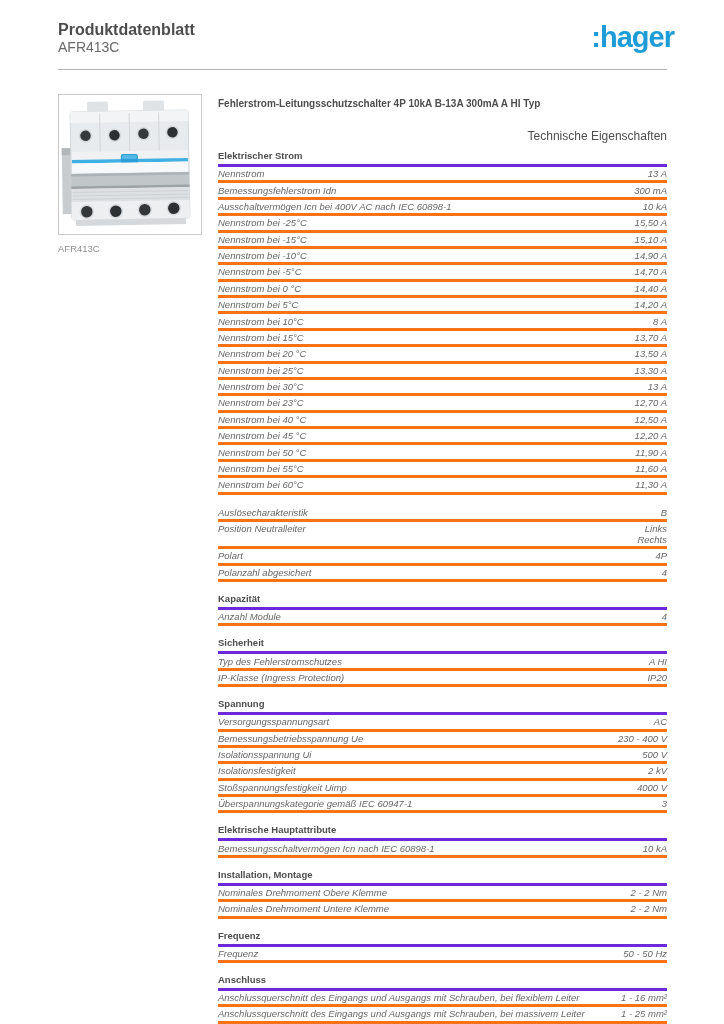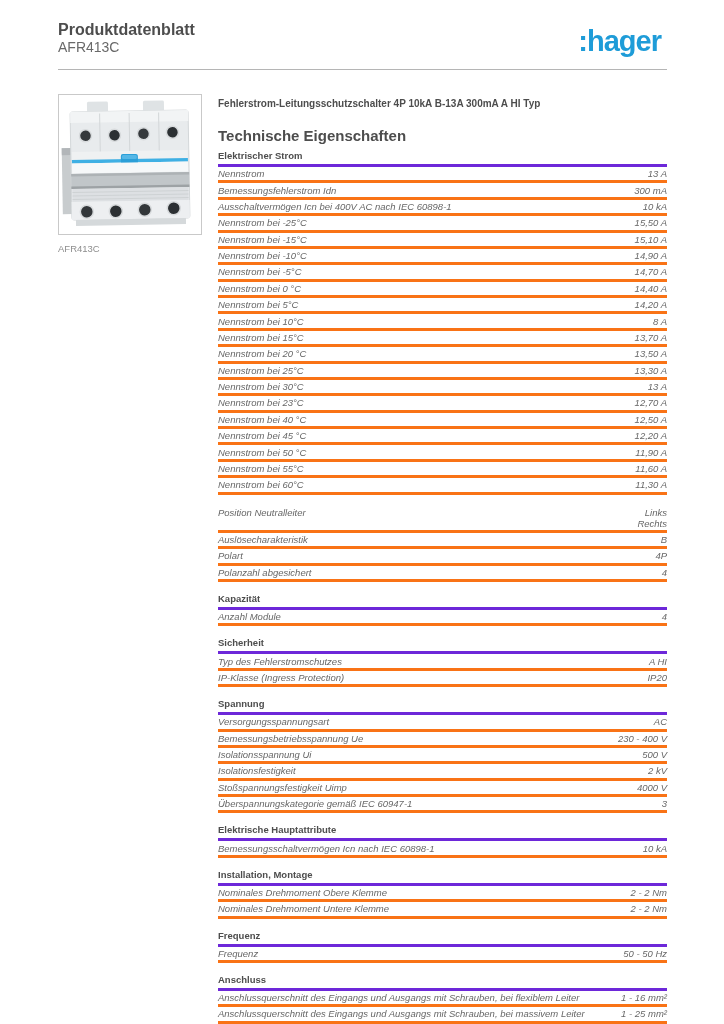--- a/index.html
+++ b/index.html
@@ -7,24 +7,24 @@
     position: relative;
     width: 724px;
     height: 1024px;
     background: #ffffff;
     font-family: "Liberation Sans", sans-serif;
     overflow: hidden;
   }
   
   .page-header {
     position: absolute;
-    left: 58px; right: 63px; top: 20px;
+    left: 58px; right: 50px; top: 20px;
     display: flex;
     justify-content: space-between;
-    align-items: flex-end;
+    align-items: flex-start;
     gap: 19px;
   }
   .doc-title { font-size: 16px; font-weight: bold; color: #4d4d4d; line-height: 19px; }
   .doc-code  { font-size: 14px; color: #696969; line-height: 17px; }
   .logo {
     font-size: 29px;
     font-weight: bold;
     color: #1e9cd8;
     letter-spacing: -1px;
     line-height: 30px;
@@ -51,22 +51,22 @@
     overflow: hidden;
   }
   .img-caption { margin-top: 8px; font-size: 9.5px; color: #8e8e8e; }
 
   .right-col { flex: 1; min-width: 0; }
   .product-title {
     font-size: 10px; font-weight: bold; color: #4d4d4d;
     line-height: 12px; margin: 4px 0 0 0;
   }
   .tech-heading {
-    font-size: 15px; font-weight: bold; color: #4d4d4d;
-    line-height: 12px; margin: 20px 0 0 0;
+    font-size: 12px; font-weight: normal; color: #4d4d4d;
+    line-height: 12px; margin: 20px 0 0 0; text-align: right;
   }
   #sections { margin-top: 8px; }
 
   .spec-section { }
   .spec-section:not(:first-child) { margin-top: 11px; }
   .section-title {
     font-size: 9.5px; font-weight: bold; color: #4d4d4d;
     line-height: 11px; padding-bottom: 3px;
     border-bottom: 3px solid #6d28d9;
   }
@@ -244,27 +244,27 @@
               <span class="spec-label">Nennstrom bei 55°C</span>
               <span class="spec-value">11,60 A</span>
             </div>
             <div class="spec-row">
               <span class="spec-label">Nennstrom bei 60°C</span>
               <span class="spec-value">11,30 A</span>
             </div>
           </div>
           <div class="spec-section">
             <div class="spec-row">
+              <span class="spec-label">Auslösecharakteristik</span>
+              <span class="spec-value">B</span>
+            </div>
+            <div class="spec-row">
               <span class="spec-label">Position Neutralleiter</span>
               <span class="spec-value">Links
 Rechts</span>
-            </div>
-            <div class="spec-row">
-              <span class="spec-label">Auslösecharakteristik</span>
-              <span class="spec-value">B</span>
             </div>
             <div class="spec-row">
               <span class="spec-label">Polart</span>
               <span class="spec-value">4P</span>
             </div>
             <div class="spec-row">
               <span class="spec-label">Polanzahl abgesichert</span>
               <span class="spec-value">4</span>
             </div>
           </div>

